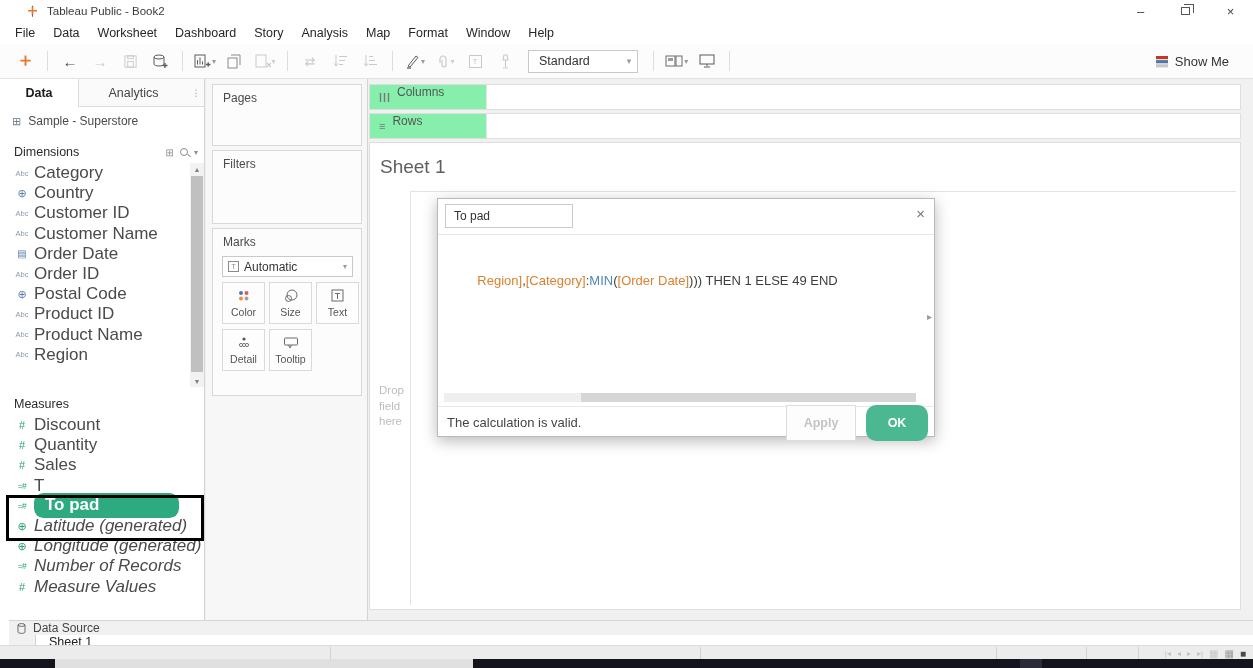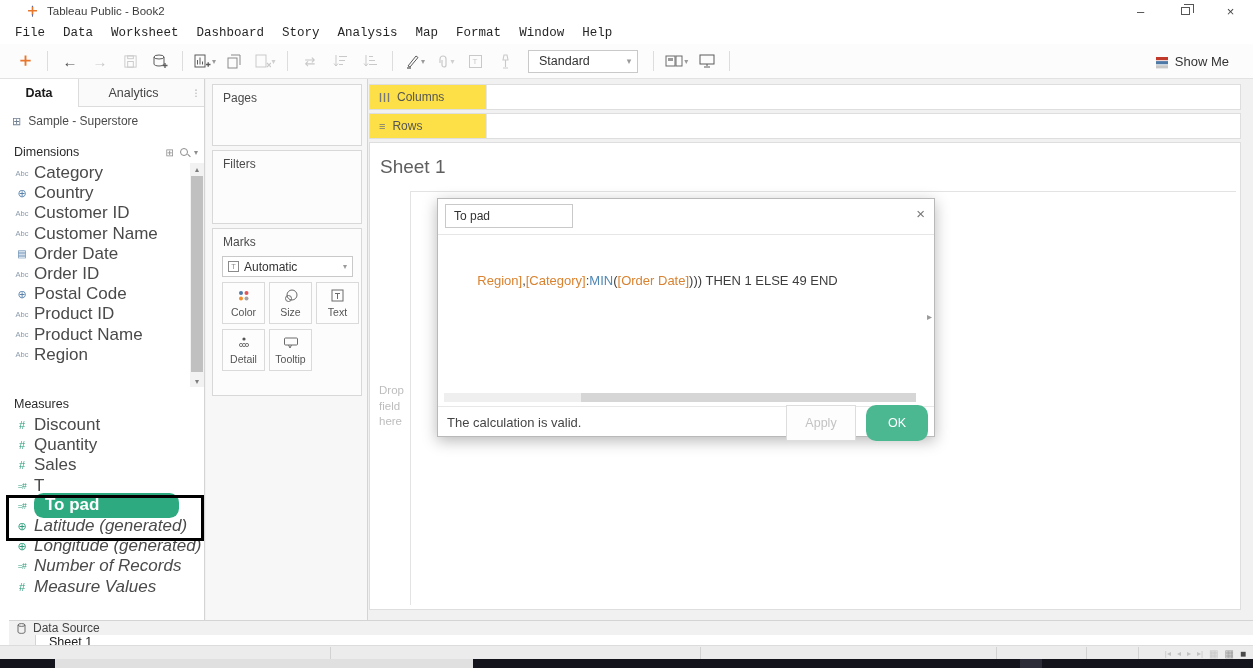--- a/index.html
+++ b/index.html
@@ -10,34 +10,34 @@
   .titlebar{position:absolute;left:0;top:0;width:100%;height:22px;background:#fff;display:flex;align-items:center;}
   .title-logo{margin-left:26px;display:flex;align-items:center;}
   .title-text{margin-left:8px;font-size:11.5px;color:#3c3c3c;}
   .win-controls{margin-left:auto;display:flex;align-items:center;height:100%;}
   .win-btn{width:45px;height:100%;display:flex;align-items:center;justify-content:center;color:#444;font-size:13px;cursor:default;}
   .restore-glyph{position:relative;width:9px;height:8px;border:1px solid #555;background:#fff;}
   .restore-glyph::before{content:"";position:absolute;left:2px;top:-4px;width:9px;height:8px;border:1px solid #555;border-bottom:none;border-left:none;}
 
   
   .menubar{position:absolute;left:0;top:22px;width:100%;height:22px;background:#fff;display:flex;align-items:center;padding-left:6px;}
-  .menu-item{font-size:12.5px;color:#262626;padding:3px 9px;font-family:Liberation Mono, monospace;}
+  .menu-item{font-size:12.5px;color:#262626;padding:3px 9px;}
 
   
   .toolbar{position:absolute;left:0;top:44px;width:100%;height:35px;background:#fcfcfc;border-bottom:1px solid #e2e2e2;display:flex;align-items:center;padding:0 10px;}
   .tb-btn{display:flex;align-items:center;justify-content:center;min-width:22px;height:24px;margin:0 4px;}
   .tb-sep{width:1px;height:20px;background:#ddd;margin:0 7px;}
   .tb-caret{font-size:8px;color:#9a9a9a;margin-left:1px;}
   .tb-caret.lt{color:#cfcfcf;}
   .tb-arrow{font-size:15px;color:#4d4d4d;}
   .tb-arrow.lt{color:#c9c9c9;}
   .fit-select{display:flex;align-items:center;border:1px solid #c9c9c9;background:#fff;height:23px;padding:0 6px 0 10px;margin:0 8px;min-width:96px;}
   .fit-select .fit-label{font-size:12.5px;color:#333;margin-right:36px;}
   .fit-select .tb-caret{font-size:9px;}
-  .showme{margin-left:auto;display:flex;align-items:flex-end;margin-right:14px;}
+  .showme{margin-left:auto;display:flex;align-items:center;margin-right:14px;}
   .showme-label{font-size:13px;color:#333;margin-left:6px;}
 
   
   .main{position:absolute;left:0;top:79px;width:1253px;height:541px;background:#f1f1f1;}
 
   
   .left-pane{position:absolute;left:0;top:0;width:205px;height:541px;background:#fff;border-right:1px solid #d4d4d4;}
   .pane-tabs{position:absolute;left:0;top:0;width:100%;height:28px;display:flex;border-bottom:1px solid #dcdcdc;}
   .pane-tab{font-size:12.5px;display:flex;align-items:center;justify-content:center;}
   .pane-tab.data{width:78px;color:#1a1a1a;font-weight:bold;border-bottom:1px solid #fff;margin-bottom:-1px;}
@@ -78,21 +78,21 @@
   .tbox{display:inline-flex;align-items:center;justify-content:center;border:1px solid #8a8a8a;color:#8a8a8a;font-size:7.5px;width:11px;height:11px;}
   .mark-dd .dd-label{font-size:12px;color:#333;margin-left:5px;}
   .mark-dd .tb-caret{margin-left:auto;}
   .marks-grid{position:absolute;left:9px;top:53px;width:144px;display:flex;flex-wrap:wrap;}
   .mark-btn{width:43px;height:42px;border:1px solid #dadada;background:#fdfdfd;margin:0 4px 5px 0;display:flex;flex-direction:column;align-items:center;justify-content:center;}
   .mark-btn .mb-label{font-size:10.5px;color:#555;margin-top:3px;}
 
   
   .view-area{position:absolute;left:369px;top:0;width:884px;height:541px;background:#f1f1f1;}
   .shelf{position:absolute;left:0;width:872px;height:26px;background:#fff;border:1px solid #dedede;display:flex;}
-  .shelf-label{width:117px;background:#fde047;display:flex;align-items:center;padding-left:9px;border-right:1px solid #e6e6e6;}
+  .shelf-label{width:117px;background:#86efac;display:flex;padding-left:9px;border-right:1px solid #e6e6e6;}
   .shelf-label .sh-text{font-size:12px;color:#555;margin-left:7px;}
   .shelf-label .sh-icon{color:#777;font-size:11px;display:flex;align-items:center;}
   .canvas{position:absolute;left:0;top:63px;width:872px;height:468px;background:#fff;border:1px solid #dedede;}
   .sheet-title{font-size:19px;color:#5f5f5f;padding:13px 0 0 10px;}
   .dz-vline{position:absolute;left:40px;top:48px;bottom:4px;width:1px;background:#e3e3e3;}
   .dz-hline{position:absolute;left:40px;top:48px;right:4px;height:1px;background:#e3e3e3;}
   .drop-hint{position:absolute;left:9px;top:240px;font-size:11.5px;color:#bdbdbd;line-height:15.5px;}
 
   
   .dialog{position:absolute;left:437px;top:198px;width:498px;height:239px;background:#fff;border:1px solid #b9b9b9;box-shadow:0 4px 14px rgba(0,0,0,.28);}
@@ -101,21 +101,21 @@
   .dlg-div{position:absolute;left:0;top:35px;width:100%;height:1px;background:#e6e6e6;}
   .formula{position:absolute;left:8px;top:44px;font-family:"DejaVu Sans Mono",monospace;font-size:13px;white-space:pre;}
   .seg.fld{color:#d9822f;}
   .seg.fn{color:#4f87b5;}
   .seg.pln{color:#3d3d3d;}
   .dlg-expand{position:absolute;right:2px;top:112px;color:#999;font-size:10px;}
   .dlg-hscroll{position:absolute;left:6px;top:194px;width:472px;height:9px;background:#efefef;}
   .dlg-hscroll .thumb{position:absolute;left:137px;top:0;width:335px;height:9px;background:#d6d6d6;}
   .dlg-footer{position:absolute;left:0;top:207px;width:100%;height:32px;border-top:1px solid #e8e8e8;display:flex;align-items:center;}
   .dlg-status{font-size:13px;color:#454545;margin-left:9px;}
-  .btn{height:36px;display:flex;align-items:center;justify-content:center;font-size:12.5px;}
+  .btn{height:36px;display:flex;align-items:center;justify-content:center;font-size:12.5px;font-weight:bold;}
   .btn.apply{position:absolute;left:348px;width:70px;border:1px solid #ddd;background:#fdfdfd;color:#c3c3c3;}
   .btn.ok{position:absolute;left:428px;width:62px;background:#4cb892;color:#fff;border-radius:10px;}
 
   
   .sheet-tabs{position:absolute;left:9px;top:620px;width:100%;height:25px;background:#f1f1f1;border-top:1px solid #d4d4d4;display:flex;align-items:stretch;flex-direction:column;}
   .dstab{display:flex;align-items:center;padding:0 14px 0 8px;}
   .dstab .ds-cyl{margin-right:7px;}
   .dstab .tab-text{font-size:12px;color:#444;}
   .wstab{display:flex;align-items:center;background:#fff;border-left:1px solid #d4d4d4;border-right:1px solid #d4d4d4;padding:0 13px;margin-left:26px;}
   .wstab .tab-text{font-size:12.5px;color:#222;}

